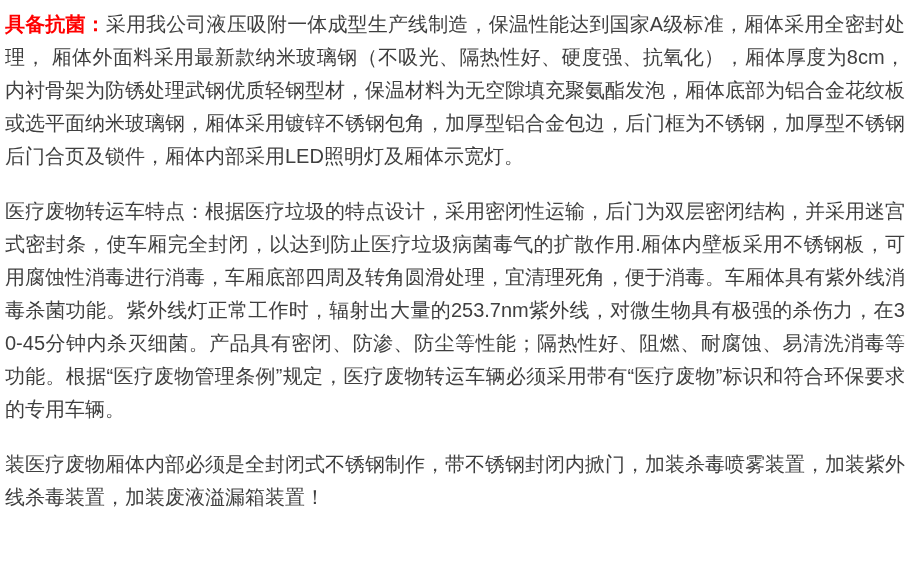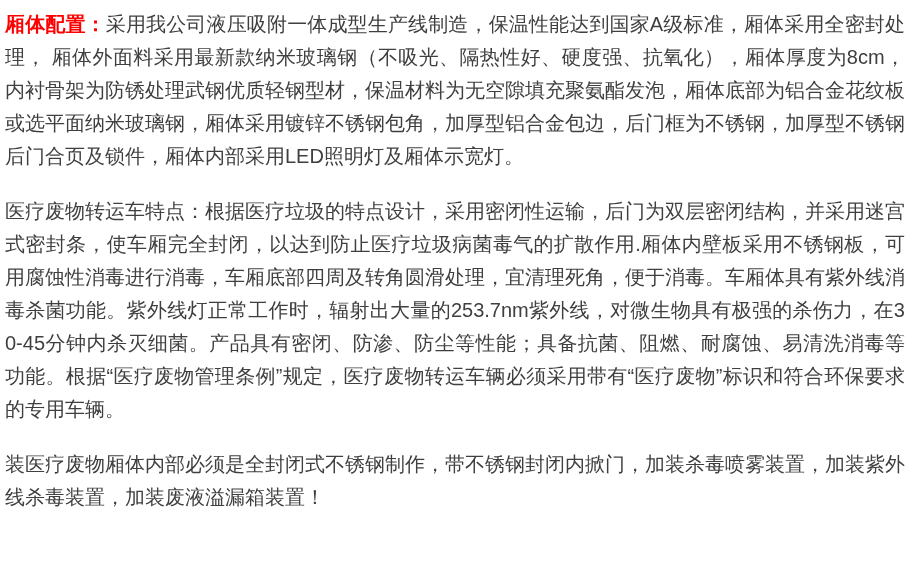--- a/index.html
+++ b/index.html
@@ -30,20 +30,20 @@
   .section-label {
     color: #ff0000;
     font-weight: bold;
   }
 </style>
 </head>
 <body>
 
 <div class="doc">
 
-  <p class="para"><span class="section-label">厢体配置：</span><span>采用我公司液压吸附一体成型生产线制造，保温性能达到国家A级标准，厢体采用全密封处理， 厢体外面料采用最新款纳米玻璃钢（不吸光、隔热性好、硬度强、抗氧化），厢体厚度为8cm，内衬骨架为防锈处理武钢优质轻钢型材，保温材料为无空隙填充聚氨酯发泡，厢体底部为铝合金花纹板或选平面纳米玻璃钢，厢体采用镀锌不锈钢包角，加厚型铝合金包边，后门框为不锈钢，加厚型不锈钢后门合页及锁件，厢体内部采用LED照明灯及厢体示宽灯。</span></p>
+  <p class="para"><span class="section-label">具备抗菌：</span><span>采用我公司液压吸附一体成型生产线制造，保温性能达到国家A级标准，厢体采用全密封处理， 厢体外面料采用最新款纳米玻璃钢（不吸光、隔热性好、硬度强、抗氧化），厢体厚度为8cm，内衬骨架为防锈处理武钢优质轻钢型材，保温材料为无空隙填充聚氨酯发泡，厢体底部为铝合金花纹板或选平面纳米玻璃钢，厢体采用镀锌不锈钢包角，加厚型铝合金包边，后门框为不锈钢，加厚型不锈钢后门合页及锁件，厢体内部采用LED照明灯及厢体示宽灯。</span></p>
 
 
-  <p class="para"><span>医疗废物转运车特点：根据医疗垃圾的特点设计，采用密闭性运输，后门为双层密闭结构，并采用迷宫式密封条，使车厢完全封闭，以达到防止医疗垃圾病菌毒气的扩散作用.厢体内壁板采用不锈钢板，可用腐蚀性消毒进行消毒，车厢底部四周及转角圆滑处理，宜清理死角，便于消毒。车厢体具有紫外线消毒杀菌功能。紫外线灯正常工作时，辐射出大量的253.7nm紫外线，对微生物具有极强的杀伤力，在30-45分钟内杀灭细菌。产品具有密闭、防渗、防尘等性能；具备抗菌、阻燃、耐腐蚀、易清洗消毒等功能。根据“医疗废物管理条例”规定，医疗废物转运车辆必须采用带有“医疗废物”标识和符合环保要求的专用车辆。</span></p>
+  <p class="para"><span>医疗废物转运车特点：根据医疗垃圾的特点设计，采用密闭性运输，后门为双层密闭结构，并采用迷宫式密封条，使车厢完全封闭，以达到防止医疗垃圾病菌毒气的扩散作用.厢体内壁板采用不锈钢板，可用腐蚀性消毒进行消毒，车厢底部四周及转角圆滑处理，宜清理死角，便于消毒。车厢体具有紫外线消毒杀菌功能。紫外线灯正常工作时，辐射出大量的253.7nm紫外线，对微生物具有极强的杀伤力，在30-45分钟内杀灭细菌。产品具有密闭、防渗、防尘等性能；隔热性好、阻燃、耐腐蚀、易清洗消毒等功能。根据“医疗废物管理条例”规定，医疗废物转运车辆必须采用带有“医疗废物”标识和符合环保要求的专用车辆。</span></p>
 
   <p class="para"><span>装医疗废物厢体内部必须是全封闭式不锈钢制作，带不锈钢封闭内掀门，加装杀毒喷雾装置，加装紫外线杀毒装置，加装废液溢漏箱装置！</span></p>
 
 </div>
 
 </body></html>

